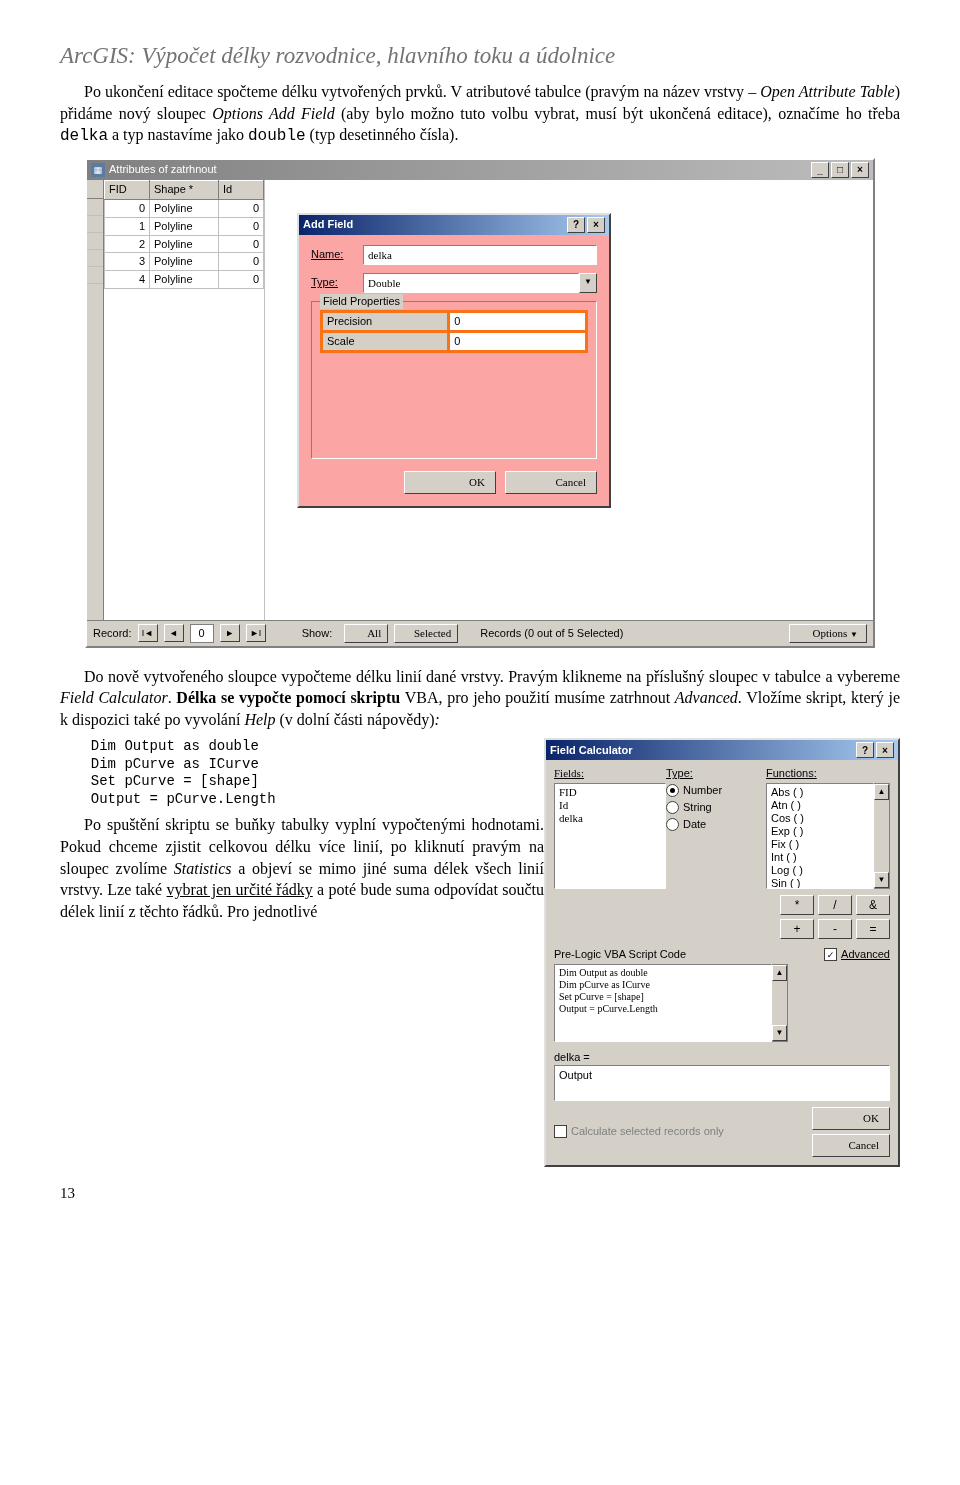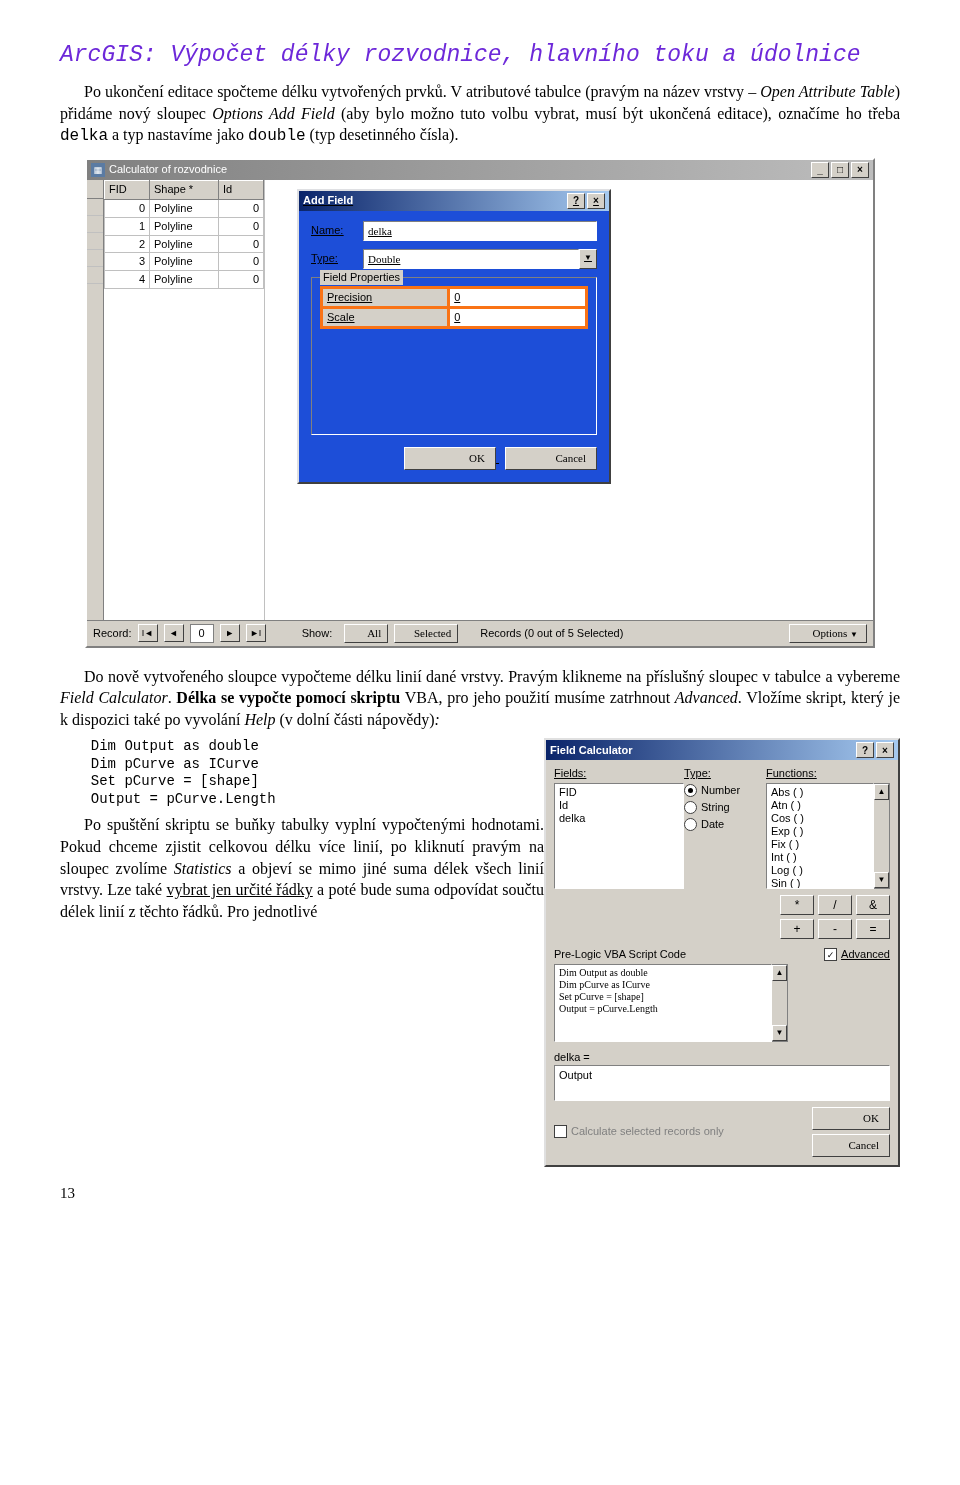--- a/index.html
+++ b/index.html
@@ -7,23 +7,22 @@
     margin: 0;
     padding: 40px 60px;
     width: 840px;
     background: #fff;
     color: #000;
     line-height: 1.35;
   }
   .heading {
     font-style: italic;
     font-size: 23px;
-    color: #6d28d9;
+    color: #737373;
     margin-bottom: 10px;
-    font-family: Liberation Mono, monospace;
   }
   .para {
     font-size: 16px;
     text-align: justify;
     margin: 6px 0;
   }
   .indent { text-indent: 1.5em; }
   .mono { font-family: 'Courier New', monospace; }
 
   
@@ -66,26 +65,25 @@
     font-weight:normal;padding:1px 4px;text-align:left;height:16px;
   }
   .atable td{
     border:1px solid #c0c0c0;padding:1px 4px;height:14px;background:#fff;
   }
   .atable td:nth-child(1),.atable td:nth-child(3){text-align:right}
   .whitepad{flex:1;background:#fff;border-left:1px solid #c0c0c0;}
 
   
   .dialog{
-    position:absolute;left:210px;top:9px;
-    width:310px;background:#1d4ed8;
+    position:absolute;left:210px;top:33px;
+    width:310px;background:#fca5a5;
     border:2px solid #404040;border-top-color:#dfe0e3;border-left-color:#dfe0e3;
     font-family:Tahoma,Arial,sans-serif;font-size:11px;
     box-shadow:none;
-    text-decoration:underline;
   }
   .dtitle{
     background:linear-gradient(to right,#0a246a,#a6caf0);color:#fff;
     display:flex;align-items:center;padding:2px 4px;font-weight:bold;
   }
   .dtitle .tspacer{flex:1}
   .dbody{padding:10px 12px 12px 12px;}
   .frow{display:flex;align-items:center;margin-bottom:8px;}
   .frow label{width:52px;text-decoration:underline;}
   .txtin{
@@ -137,21 +135,21 @@
   .wraparea{display:flex;margin-top:8px;align-items:flex-start;}
   .leftcol{flex:1;min-width:0;}
   .codeblock{font-family:'Courier New',monospace;font-size:14px;margin-left:2.2em;line-height:1.25;}
 
   
   .fcalc{
     width:352px;flex:none;font-family:Tahoma,Arial,sans-serif;font-size:11px;
     background:#d4d0c8;border:2px solid #404040;border-top-color:#e0e0e0;border-left-color:#e0e0e0;
   }
   .fcbody{padding:6px 8px 8px 8px;display:flex;flex-wrap:wrap;}
-  .fcbody .col1{width:130px;}
+  .fcbody .col1{width:112px;font-family:Liberation Serif, serif;}
   .fcbody .col2{width:80px;}
   .fcbody .col3{width:124px;margin-left:auto;}
   .fclabel{font-size:11px;margin-bottom:2px;}
   .under{text-decoration:underline}
   .listbox{
     background:#fff;border:1px solid #808080;border-bottom-color:#fff;border-right-color:#fff;
     height:100px;padding:2px 4px;overflow:hidden;
   }
   .listbox div{line-height:13px;}
   .funclistwrap{display:flex}
@@ -192,21 +190,21 @@
 
 <div class="heading">ArcGIS: Výpočet délky rozvodnice, hlavního toku a údolnice</div>
 
 <p class="para indent">
   <span>Po ukončení editace spočteme délku vytvořených prvků. V atributové tabulce (pravým na název vrstvy – </span><i>Open Attribute Table</i><span>) přidáme nový sloupec </span><i>Options Add Field</i><span> (aby bylo možno tuto volbu vybrat, musí být ukončená editace), označíme ho třeba </span><span class="mono">delka</span><span> a typ nastavíme jako </span><span class="mono">double</span><span> (typ desetinného čísla).</span>
 </p>
 
 <div class="win">
   <div class="titlebar">
     <div class="ticon">▦</div>
-    <span>Calculator of rozvodnice</span>
+    <span>Attributes of zatrhnout</span>
     <div class="tspacer"></div>
     <div class="winbtns">
       <div class="winbtn">_</div>
       <div class="winbtn">□</div>
       <div class="winbtn">×</div>
     </div>
   </div>
   <div class="attrbody">
     <div class="rowheadcol">
       <div class="hhcorner"></div>

